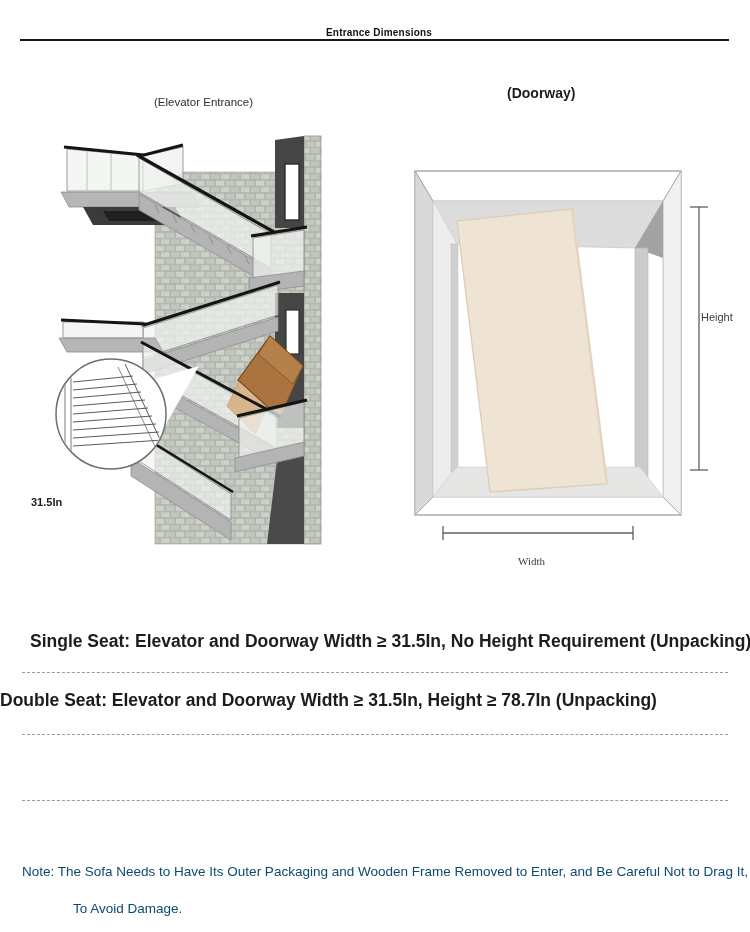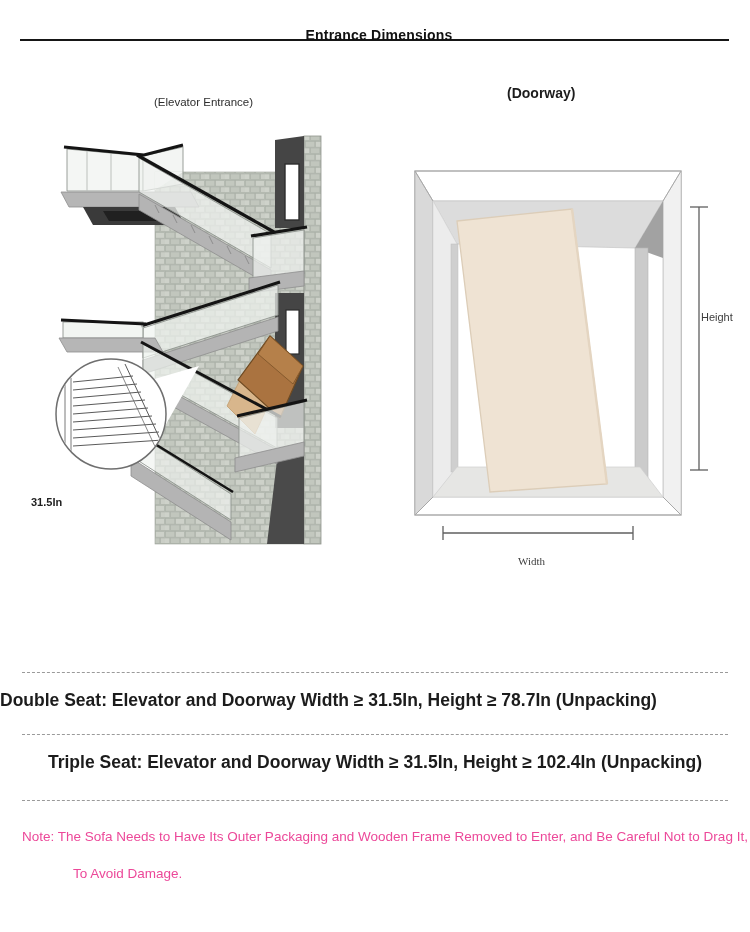--- a/index.html
+++ b/index.html
@@ -3,41 +3,41 @@
 <meta charset="utf-8">
 <style>
   html,body{margin:0;padding:0;background:#fff;}
   #screen{
     position:relative;width:750px;height:932px;background:#ffffff;
     overflow:hidden;font-family:"Liberation Sans",sans-serif;
   }
   .abs{position:absolute;}
   
   .title-rule{left:20px;top:39px;width:709px;border-top:2px solid #161616;height:0;}
-  .page-title{left:8px;right:0;top:27px;text-align:center;font-size:14px;font-weight:700;color:#111;letter-spacing:.2px;}
+  .page-title{left:8px;right:0;top:27px;text-align:center;font-size:10px;font-weight:700;color:#111;letter-spacing:.2px;}
   
   .elev-label{left:154px;top:96px;font-size:11.5px;color:#2e2e2e;}
   .door-label{left:507px;top:85px;font-size:14px;font-weight:700;color:#1c1c1c;}
   
   .left-fig{left:25px;top:128px;width:330px;height:420px;}
   .right-fig{left:395px;top:160px;width:350px;height:415px;}
   .dim-3150{left:31px;top:496px;font-size:11px;font-weight:700;color:#1f1f1f;}
   .dim-height{left:701px;top:311px;font-size:11px;color:#3d3d3d;}
   .dim-width{left:518px;top:555px;font-size:11px;color:#3d3d3d;font-family:Liberation Serif, serif;}
   
   .req{white-space:nowrap;font-size:17.5px;font-weight:700;color:#1c1c1c;}
   .req-1{left:30px;top:631px;}
   .req-2{left:0;right:0;top:690px;text-align:left;}
   .req-3{left:0;right:0;top:752px;text-align:center;}
   .dash{left:22px;width:706px;border-top:1.5px dashed #9a9a9a;height:0;}
   .dash-1{top:672px;}
   .dash-2{top:734px;}
   .dash-3{top:800px;}
   
-  .note{font-size:13.5px;color:#ec4899;white-space:nowrap;}
+  .note{font-size:13.5px;color:#0c4a6e;white-space:nowrap;margin-top:35px;}
   .note-1{left:22px;top:829px;}
   .note-2{left:73px;top:866px;}
 </style>
 </head>
 <body>
 
 <div id="screen">
 
   <div class="abs title-rule"></div>
   <div class="abs page-title">Entrance Dimensions</div>
@@ -200,22 +200,22 @@
       <line x1="48" y1="373" x2="238" y2="373"></line>
       <line x1="48" y1="366" x2="48" y2="380"></line>
       <line x1="238" y1="366" x2="238" y2="380"></line>
     </g>
   </svg>
 
   <div class="abs dim-3150">31.5In</div>
   <div class="abs dim-height">Height</div>
   <div class="abs dim-width">Width</div>
 
+  <div class="abs req req-1">Single Seat: Elevator and Doorway Width ≥ 31.5In, No Height Requirement (Unpacking)</div>
   <div class="abs dash dash-1"></div>
   <div class="abs req req-2">Double Seat: Elevator and Doorway Width ≥ 31.5In, Height ≥ 78.7In (Unpacking)</div>
   <div class="abs dash dash-2"></div>
-  <div class="abs req req-3">Triple Seat: Elevator and Doorway Width ≥ 31.5In, Height ≥ 102.4In (Unpacking)</div>
   <div class="abs dash dash-3"></div>
 
   <div class="abs note note-1">Note: The Sofa Needs to Have Its Outer Packaging and Wooden Frame Removed to Enter, and Be Careful Not to Drag It,</div>
   <div class="abs note note-2">To Avoid Damage.</div>
 
 </div>
 
 </body></html>

